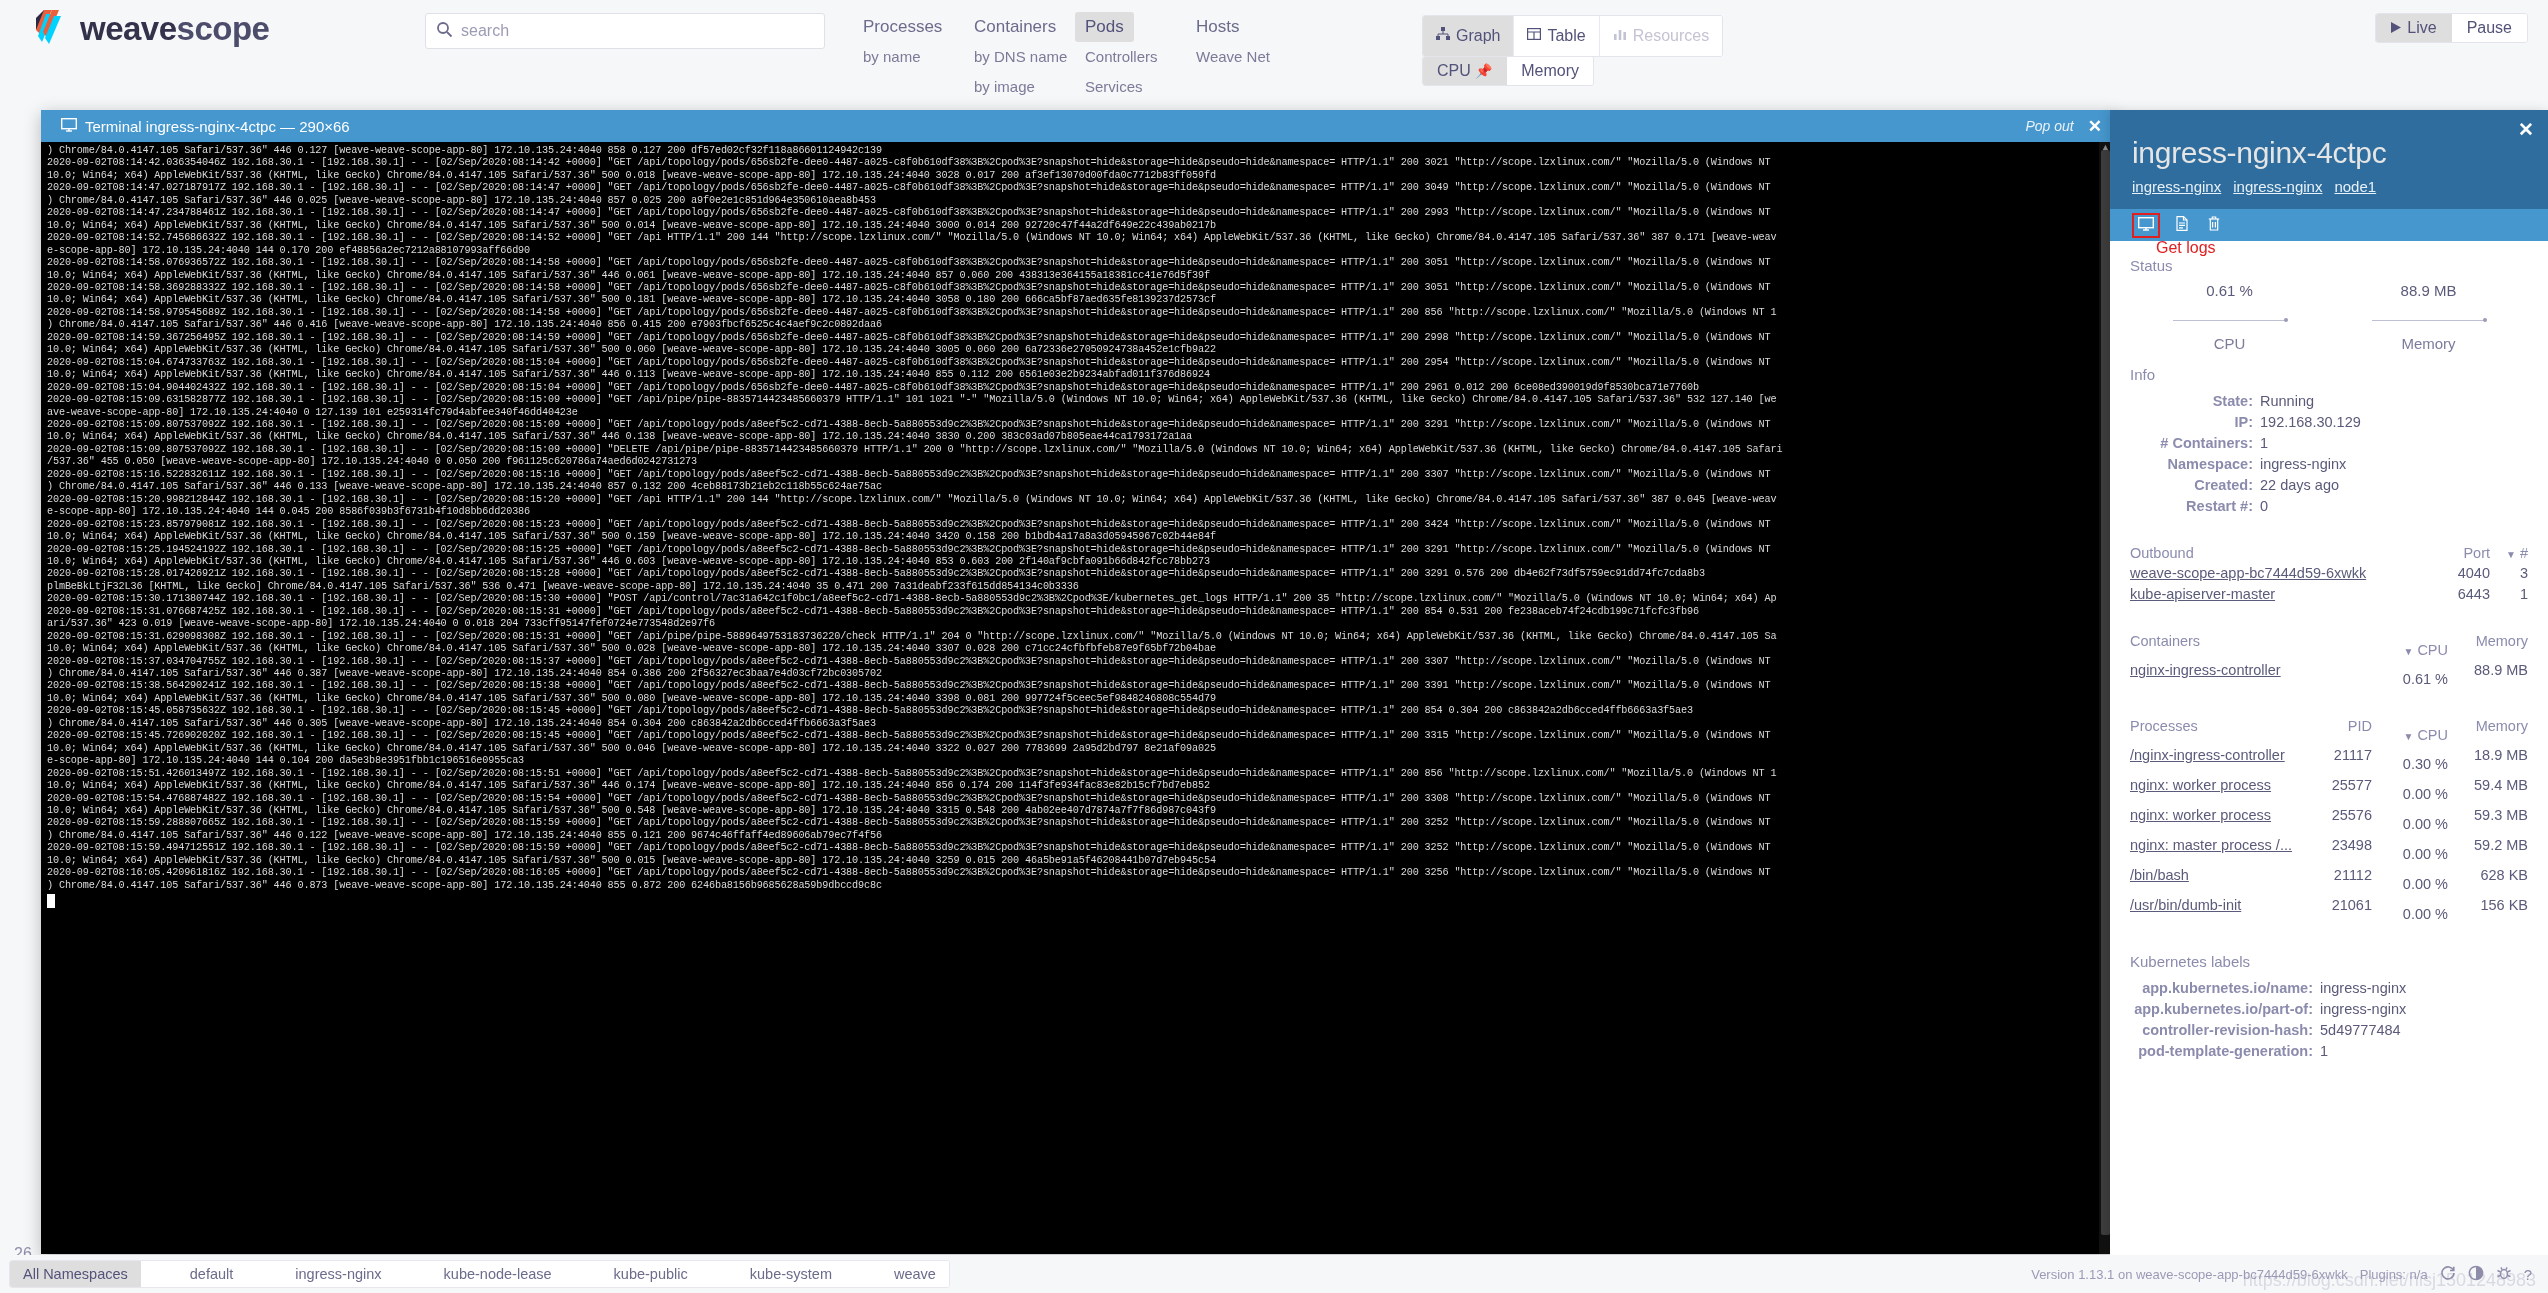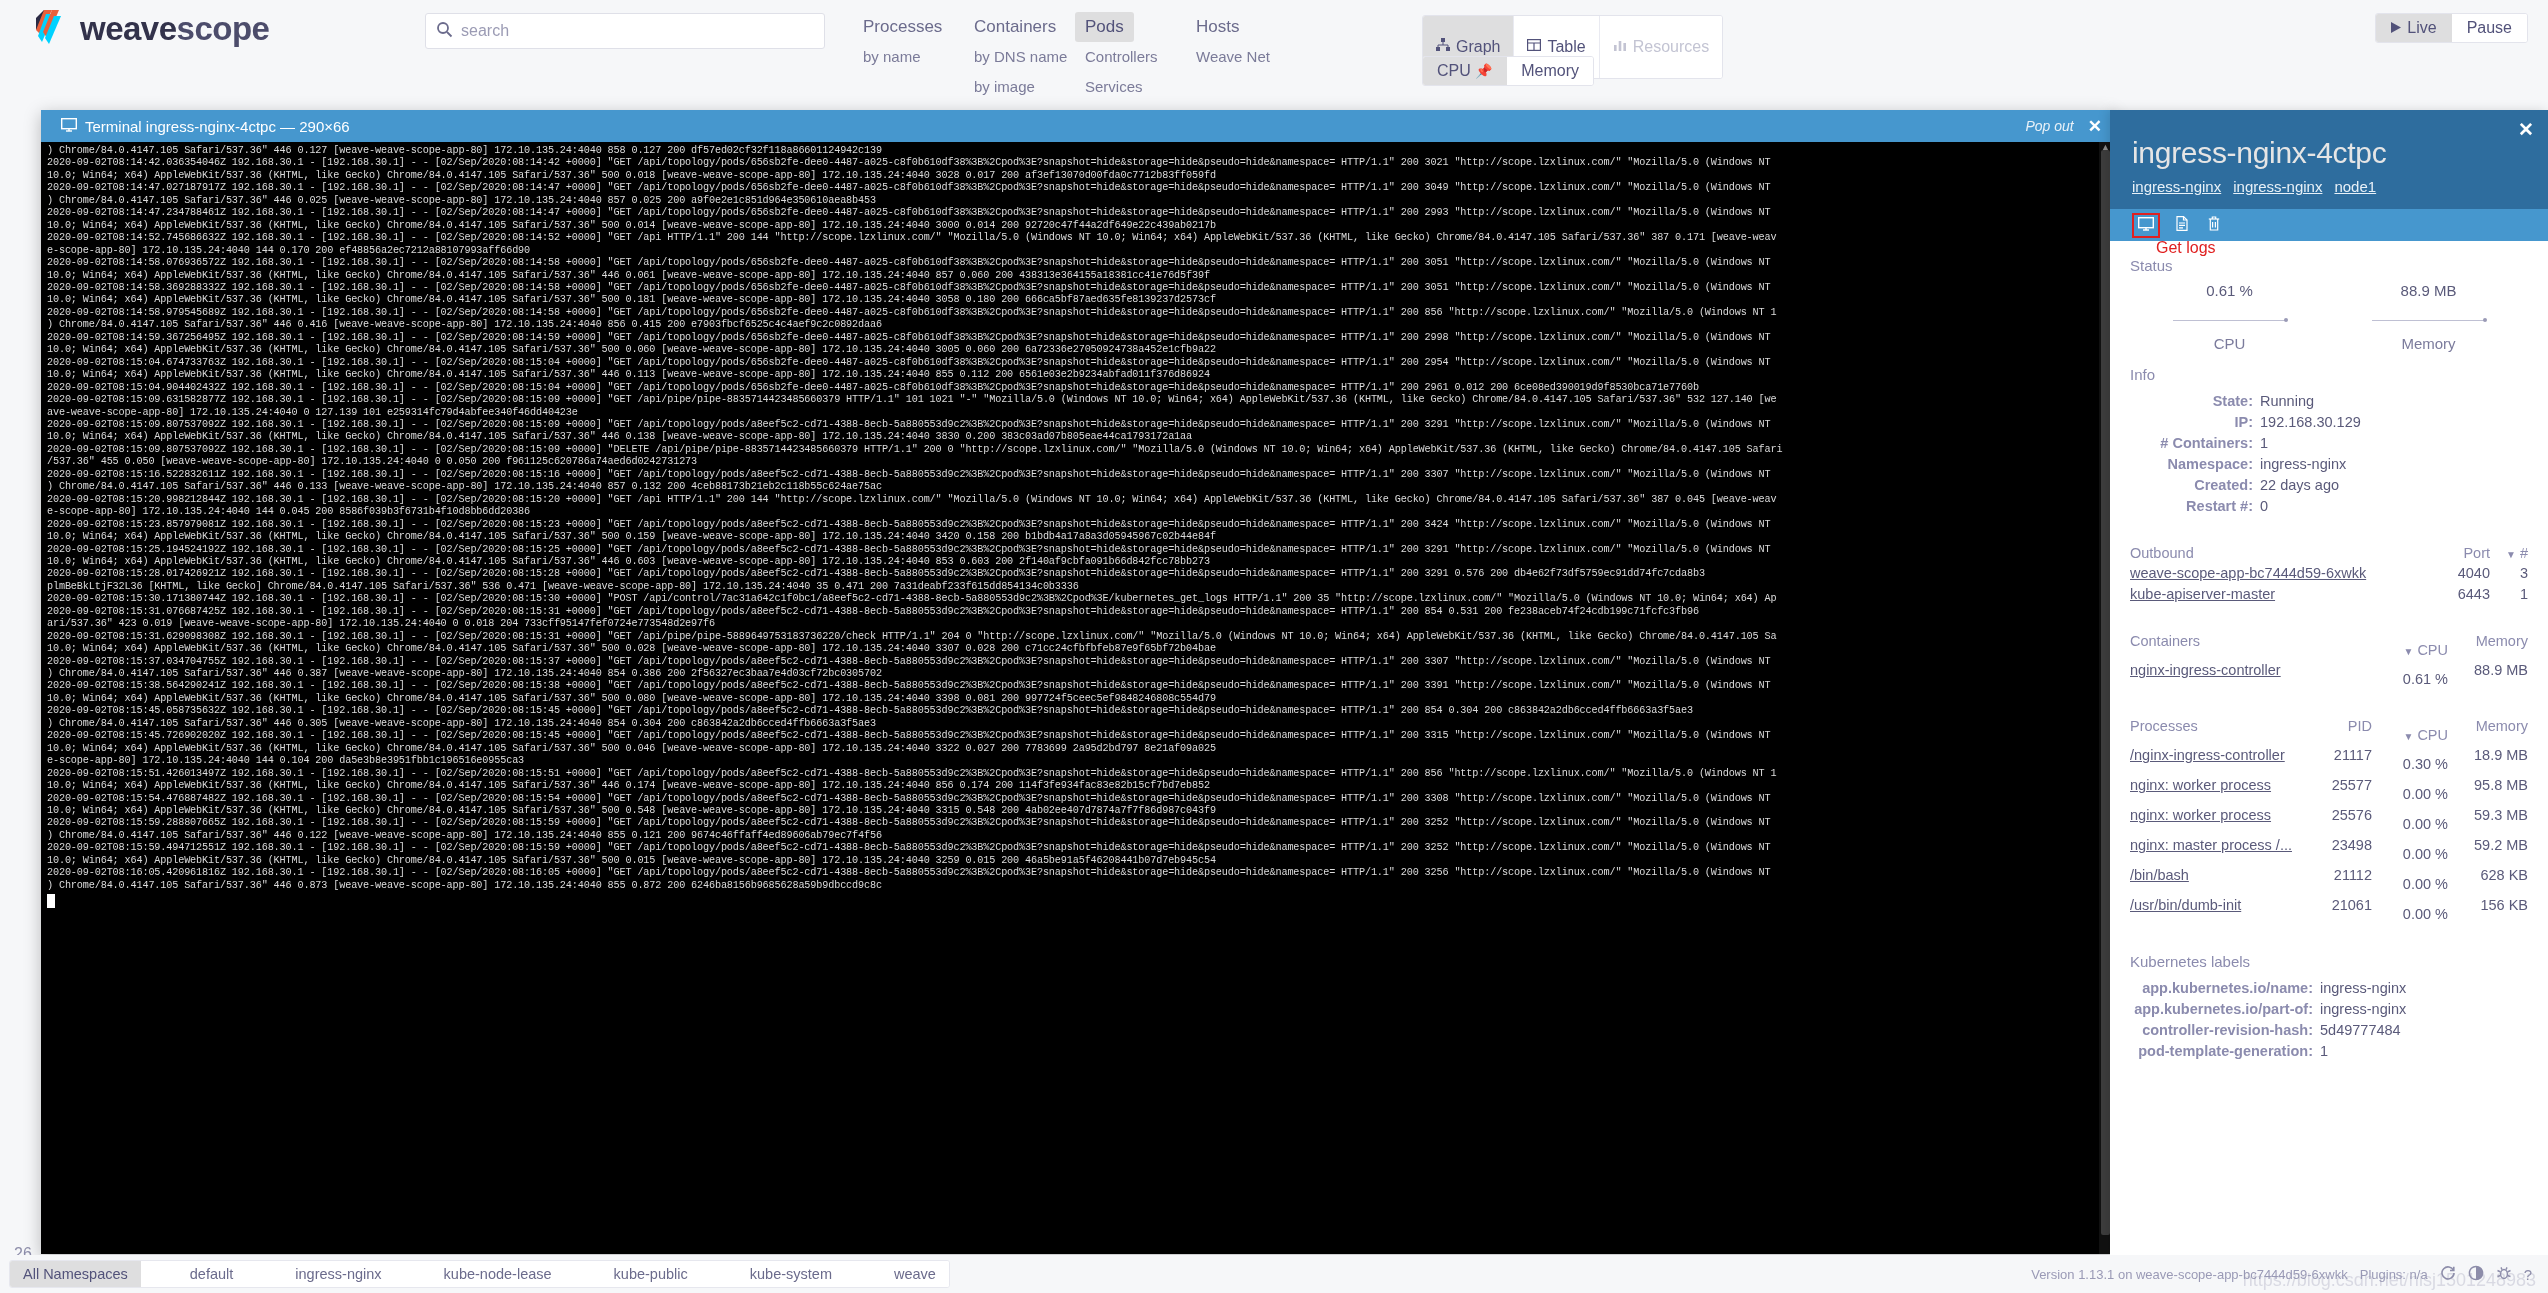--- a/index.html
+++ b/index.html
@@ -31,21 +31,21 @@
   .topo-col { width: 111px; display: flex; flex-direction: column; align-items: flex-start; }
   .topo-item {
     font-size: 17px; color: #6b6b8c; padding: 5px 10px; border-radius: 3px;
     white-space: nowrap; line-height: 20px; cursor: pointer;
   }
   .topo-item.sub { font-size: 15px; color: #7b7b99; }
   .topo-item.active { background: #dededf; color: #52527a; }
 
   .viewmodes { position: absolute; left: 1422px; top: 15px; display: flex;
                border: 1px solid #e3e4ec; border-radius: 3px; overflow: hidden; background: #fff; }
-  .vm-btn { font-size: 16px; color: #52527a; padding: 22px 13px; display: flex; align-items: center; gap: 6px; cursor: pointer; background: #fff; border-right: 1px solid #e9eaf1;}
+  .vm-btn { font-size: 16px; color: #52527a; padding: 11px 13px; display: flex; align-items: center; gap: 6px; cursor: pointer; background: #fff; border-right: 1px solid #e9eaf1;}
   .vm-btn:last-child { border-right: none; }
   .vm-btn.active { background: #dededf; }
   .vm-btn.disabled { color: #c3c4d3; }
 
   .metricmodes { position: absolute; left: 1422px; top: 56px; display: flex;
                  border: 1px solid #e3e4ec; border-radius: 3px; overflow: hidden; background: #fff; }
   .mm-btn { font-size: 16px; color: #52527a; padding: 5px 14px; cursor: pointer; background: #fff; display:flex; align-items:center; gap:5px;}
   .mm-btn.active { background: #dededf; }
   .pin { color: #e8603c; font-size: 14px; }
 
@@ -467,21 +467,21 @@
         <div class="tbl-row">
           <span class="c-name nm">/nginx-ingress-controller</span>
           <span class="c-num">21117</span>
           <span class="c-cpu">0.30 %</span>
           <span class="c-mem">18.9 MB</span>
         </div>
         <div class="tbl-row">
           <span class="c-name nm">nginx: worker process</span>
           <span class="c-num">25577</span>
           <span class="c-cpu">0.00 %</span>
-          <span class="c-mem">95.8 MB</span>
+          <span class="c-mem">59.4 MB</span>
         </div>
         <div class="tbl-row">
           <span class="c-name nm">nginx: worker process</span>
           <span class="c-num">25576</span>
           <span class="c-cpu">0.00 %</span>
           <span class="c-mem">59.3 MB</span>
         </div>
         <div class="tbl-row">
           <span class="c-name nm">nginx: master process /...</span>
           <span class="c-num">23498</span>

